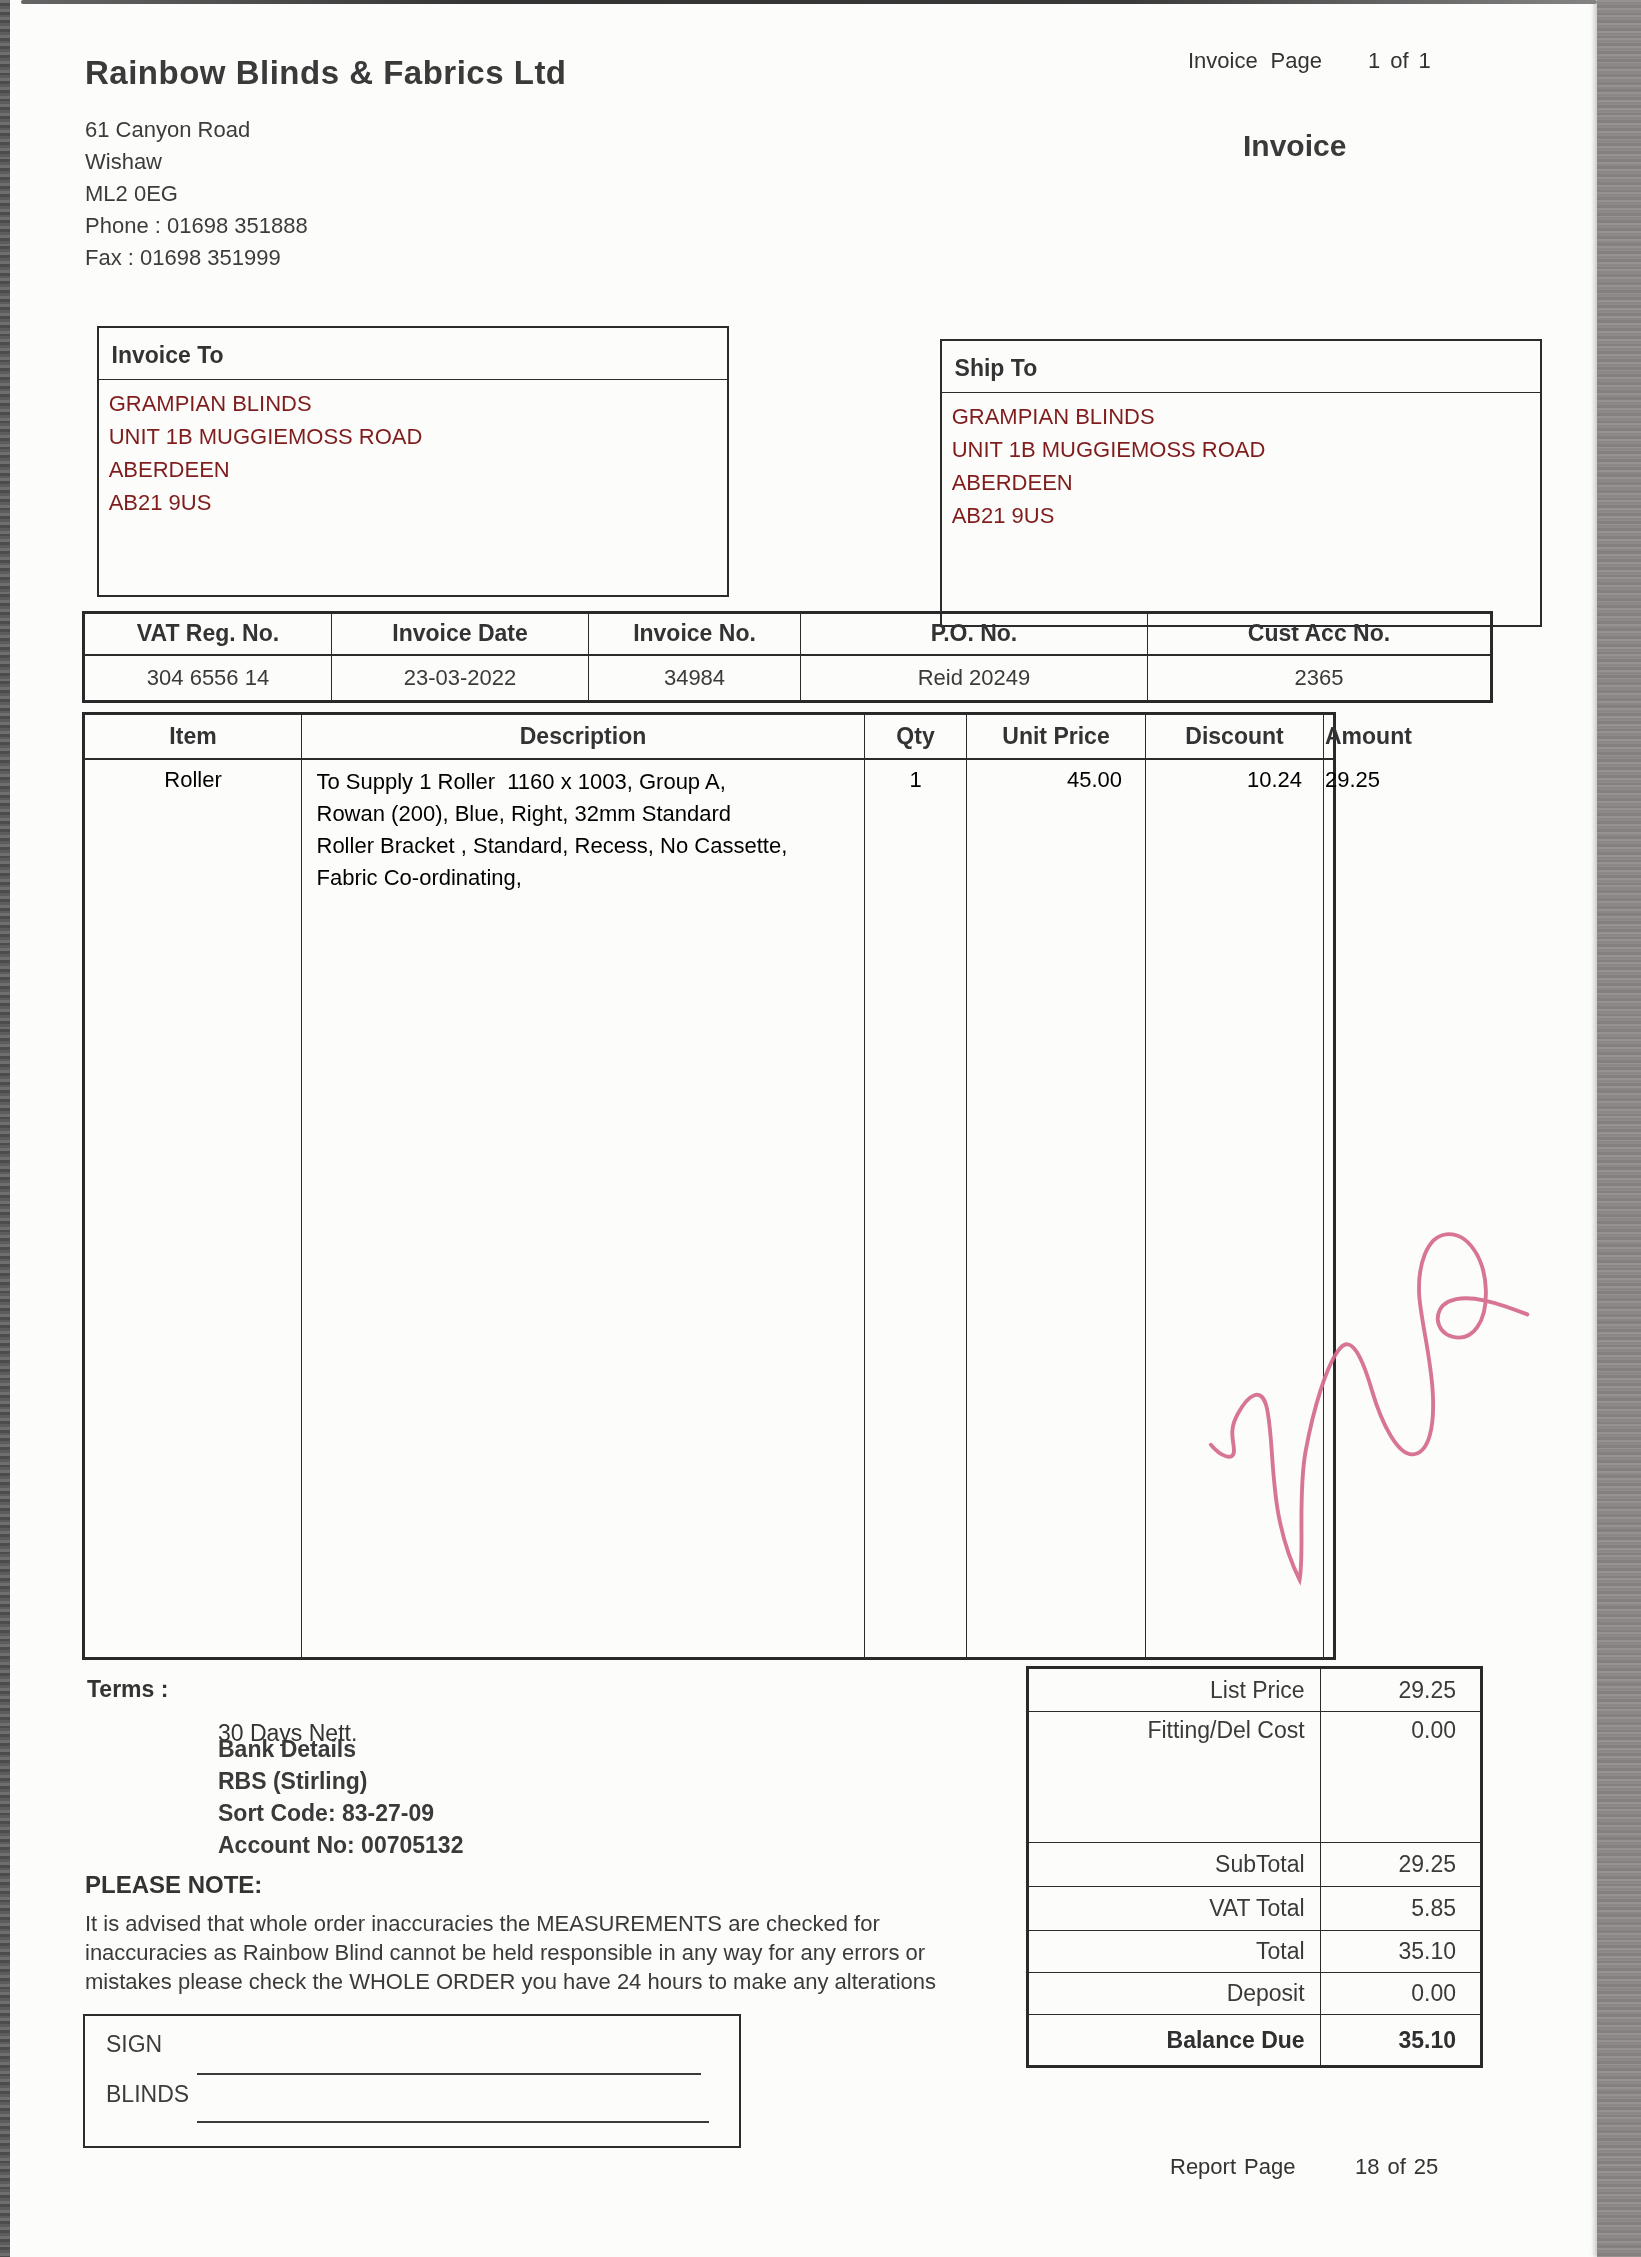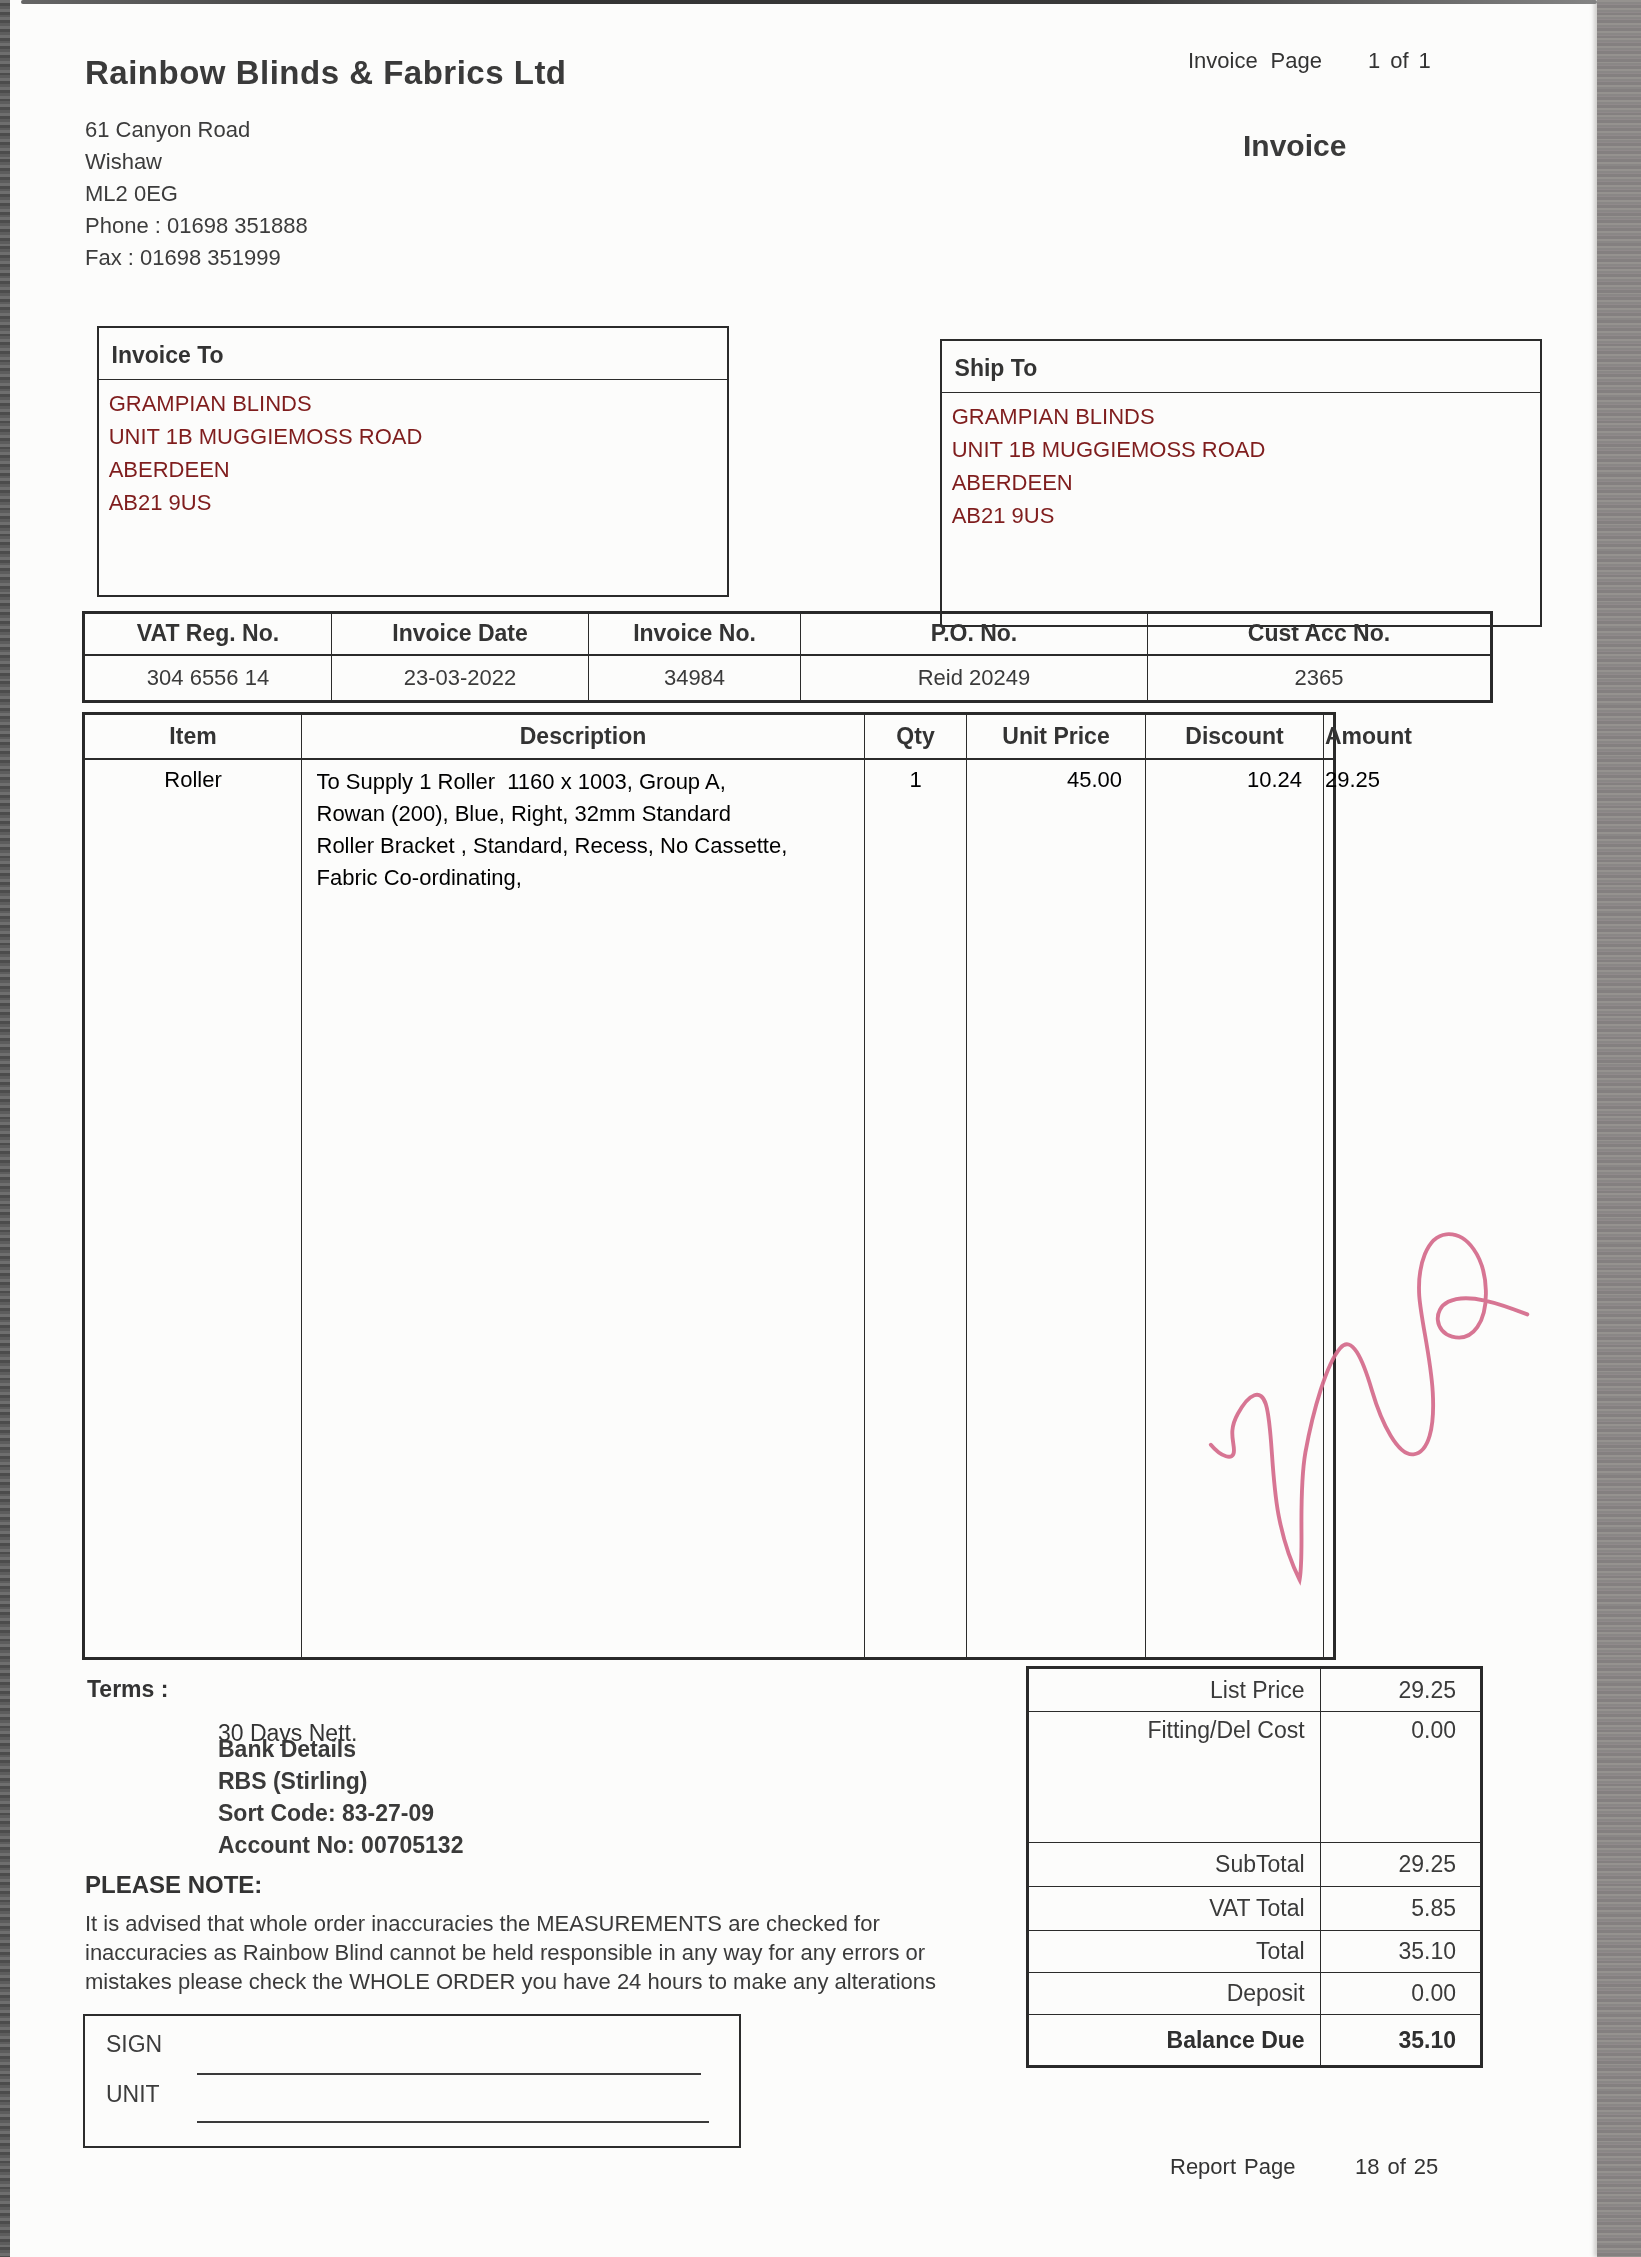--- a/index.html
+++ b/index.html
@@ -274,21 +274,21 @@
   <div class="abs please-note">PLEASE NOTE:</div>
   <div class="abs note-par">
     <div>It is advised that whole order inaccuracies the MEASUREMENTS are checked for</div>
     <div>inaccuracies as Rainbow Blind cannot be held responsible in any way for any errors or</div>
     <div>mistakes please check the WHOLE ORDER you have 24 hours to make any alterations</div>
   </div>
 
   <div class="abs sign-box">
     <div class="lbl sign-lbl">SIGN</div>
     <div class="sig-line line1"></div>
-    <div class="lbl print-lbl">UNIT</div>
+    <div class="lbl print-lbl">BLINDS</div>
     <div class="sig-line line2"></div>
   </div>
 
   <div class="abs report-label">Report Page</div>
   <div class="abs report-value">18 of 25</div>
 
 </div>
 
 
 </body></html>

